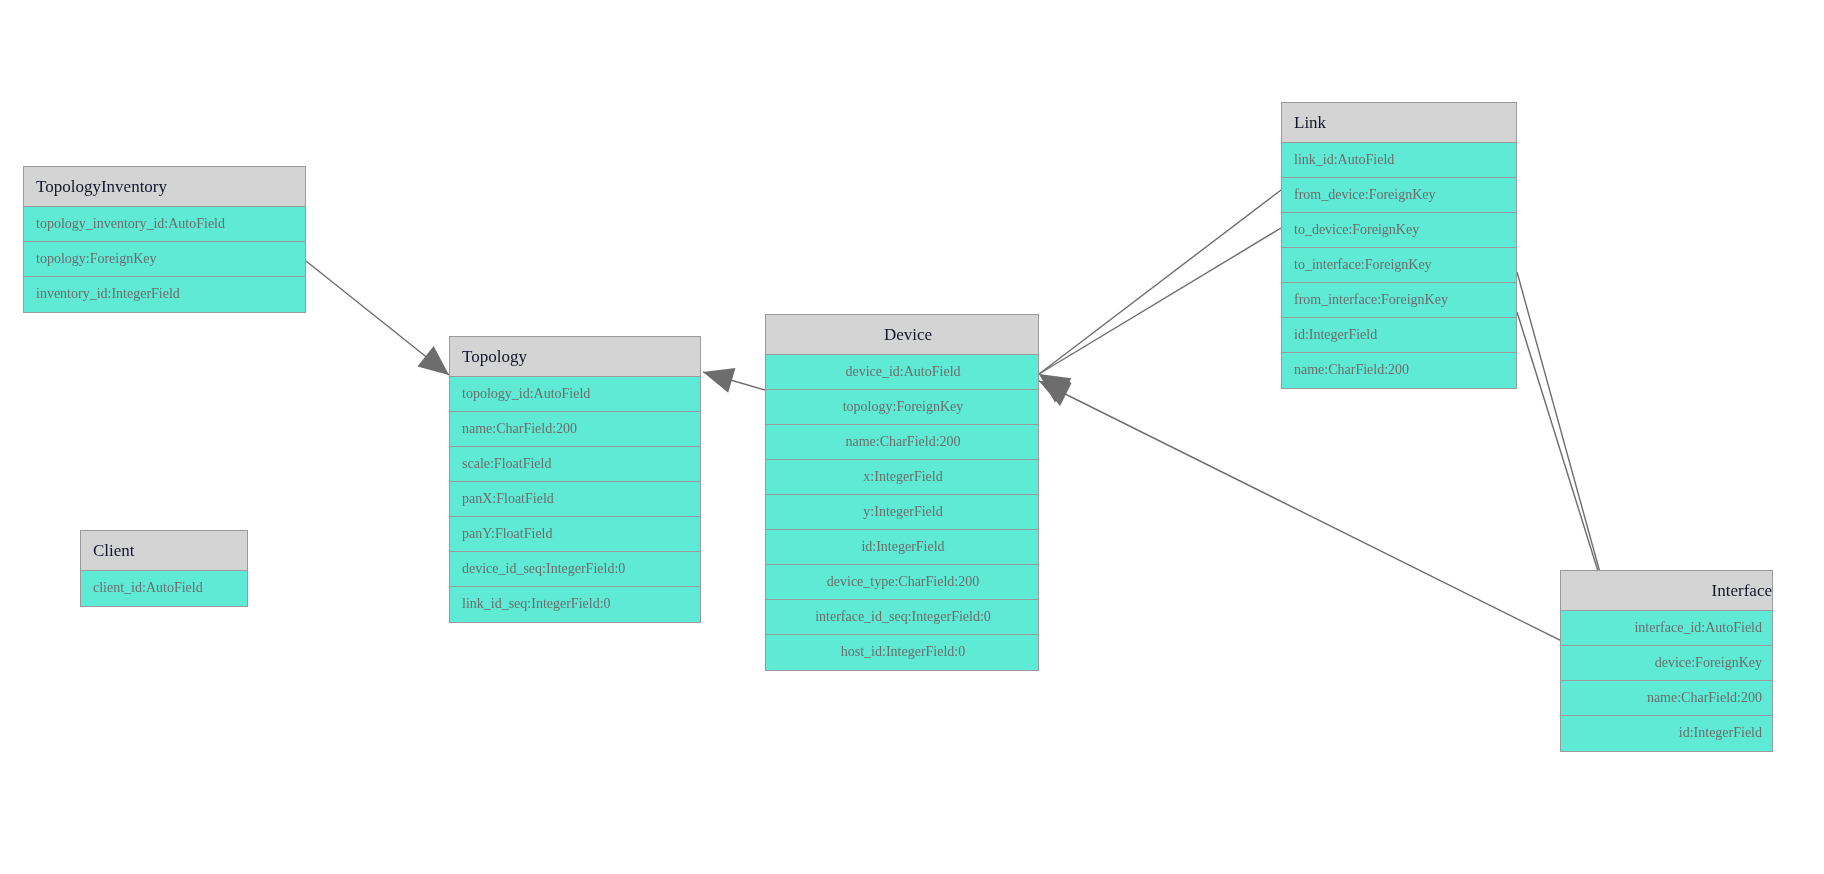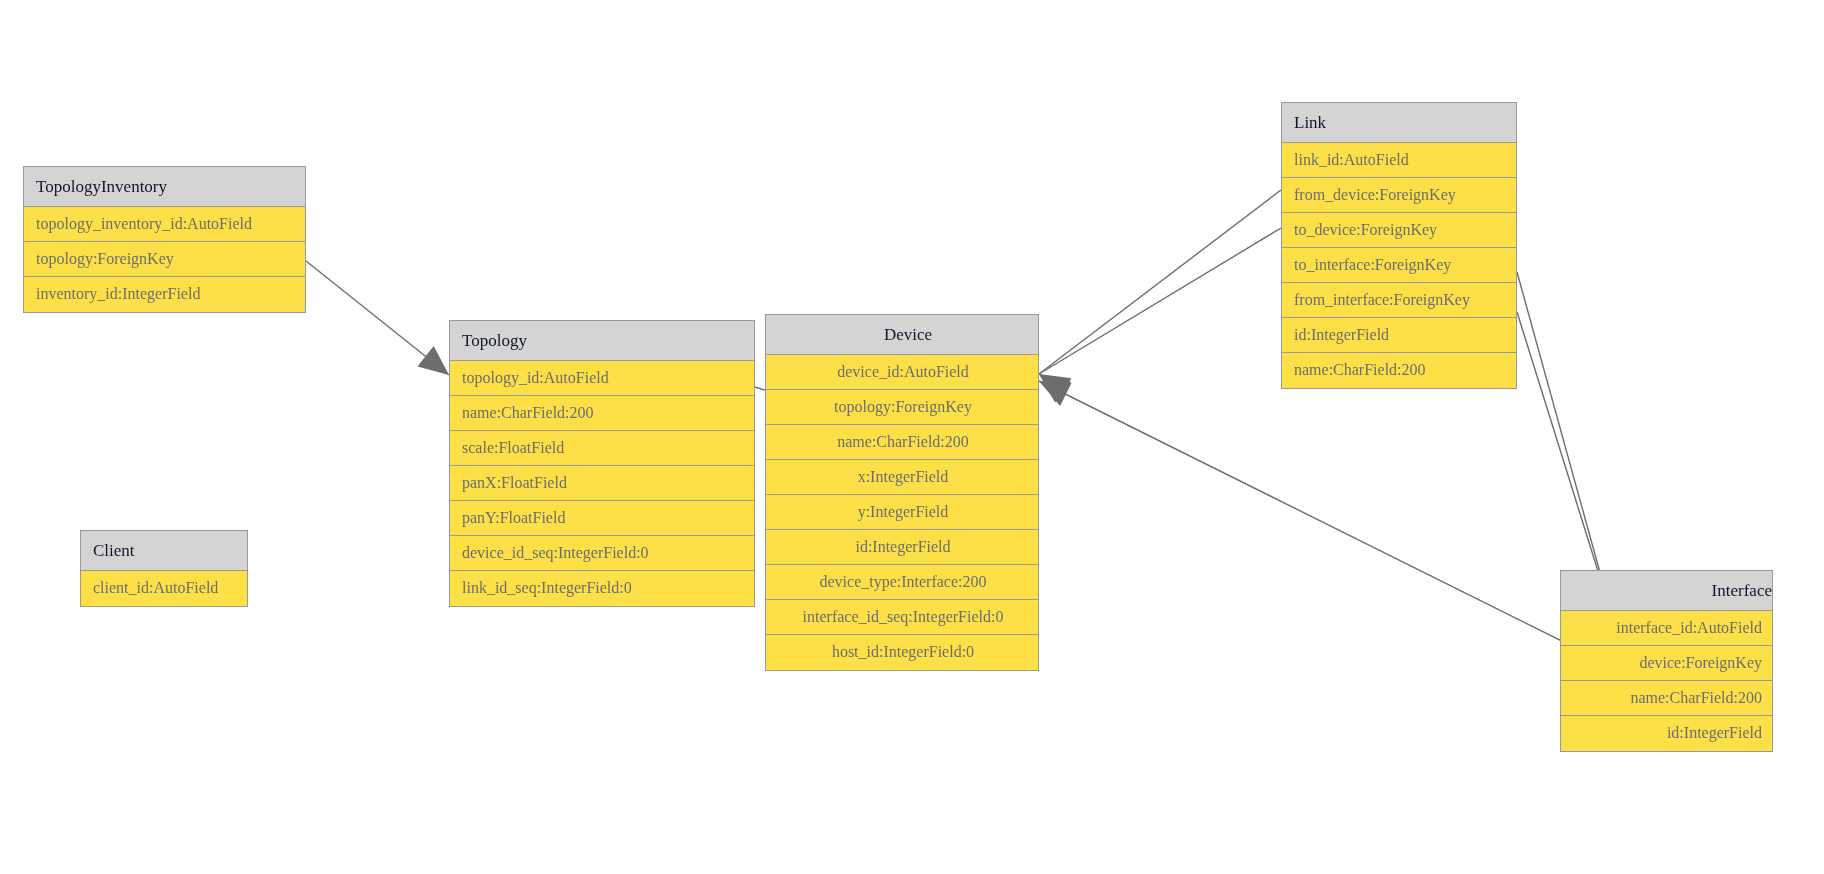--- a/index.html
+++ b/index.html
@@ -41,25 +41,25 @@
     padding: 0 0 0 12px;
     white-space: nowrap;
     overflow: hidden;
   }
   .entity-field {
     box-sizing: border-box;
     height: 35px;
     line-height: 34px;
     border-bottom: 1px solid #9a9a9a;
     color: #6d6d6d;
-    font-size: 16px;
+    font-size: 14px;
     padding: 0 10px 0 12px;
     white-space: nowrap;
     overflow: hidden;
-    background: #fde047;
+    background: #5eead4;
   }
   .entity-field.last {
     border-bottom: none;
   }
 </style>
 </head>
 <body>
 
 <div id="canvas">
 
@@ -100,39 +100,39 @@
       <div class="entity" style="left: 23px; top: 166px; width: 283px;">
         <div class="entity-header">TopologyInventory</div>
         <div class="entity-field">topology_inventory_id:AutoField</div>
         <div class="entity-field">topology:ForeignKey</div>
         <div class="entity-field last">inventory_id:IntegerField</div>
       </div>
       <div class="entity" style="left: 80px; top: 530px; width: 168px;">
         <div class="entity-header">Client</div>
         <div class="entity-field last">client_id:AutoField</div>
       </div>
-      <div class="entity" style="left: 449px; top: 320px; width: 306px;">
+      <div class="entity" style="left: 449px; top: 336px; width: 252px;">
         <div class="entity-header">Topology</div>
         <div class="entity-field">topology_id:AutoField</div>
         <div class="entity-field">name:CharField:200</div>
         <div class="entity-field">scale:FloatField</div>
         <div class="entity-field">panX:FloatField</div>
         <div class="entity-field">panY:FloatField</div>
         <div class="entity-field">device_id_seq:IntegerField:0</div>
         <div class="entity-field last">link_id_seq:IntegerField:0</div>
       </div>
       <div class="entity" style="left: 765px; top: 314px; width: 274px; text-align: center;">
         <div class="entity-header">Device</div>
         <div class="entity-field">device_id:AutoField</div>
         <div class="entity-field">topology:ForeignKey</div>
         <div class="entity-field">name:CharField:200</div>
         <div class="entity-field">x:IntegerField</div>
         <div class="entity-field">y:IntegerField</div>
         <div class="entity-field">id:IntegerField</div>
-        <div class="entity-field">device_type:Interface:200</div>
+        <div class="entity-field">device_type:CharField:200</div>
         <div class="entity-field">interface_id_seq:IntegerField:0</div>
         <div class="entity-field last">host_id:IntegerField:0</div>
       </div>
       <div class="entity" style="left: 1281px; top: 102px; width: 236px;">
         <div class="entity-header">Link</div>
         <div class="entity-field">link_id:AutoField</div>
         <div class="entity-field">from_device:ForeignKey</div>
         <div class="entity-field">to_device:ForeignKey</div>
         <div class="entity-field">to_interface:ForeignKey</div>
         <div class="entity-field">from_interface:ForeignKey</div>

